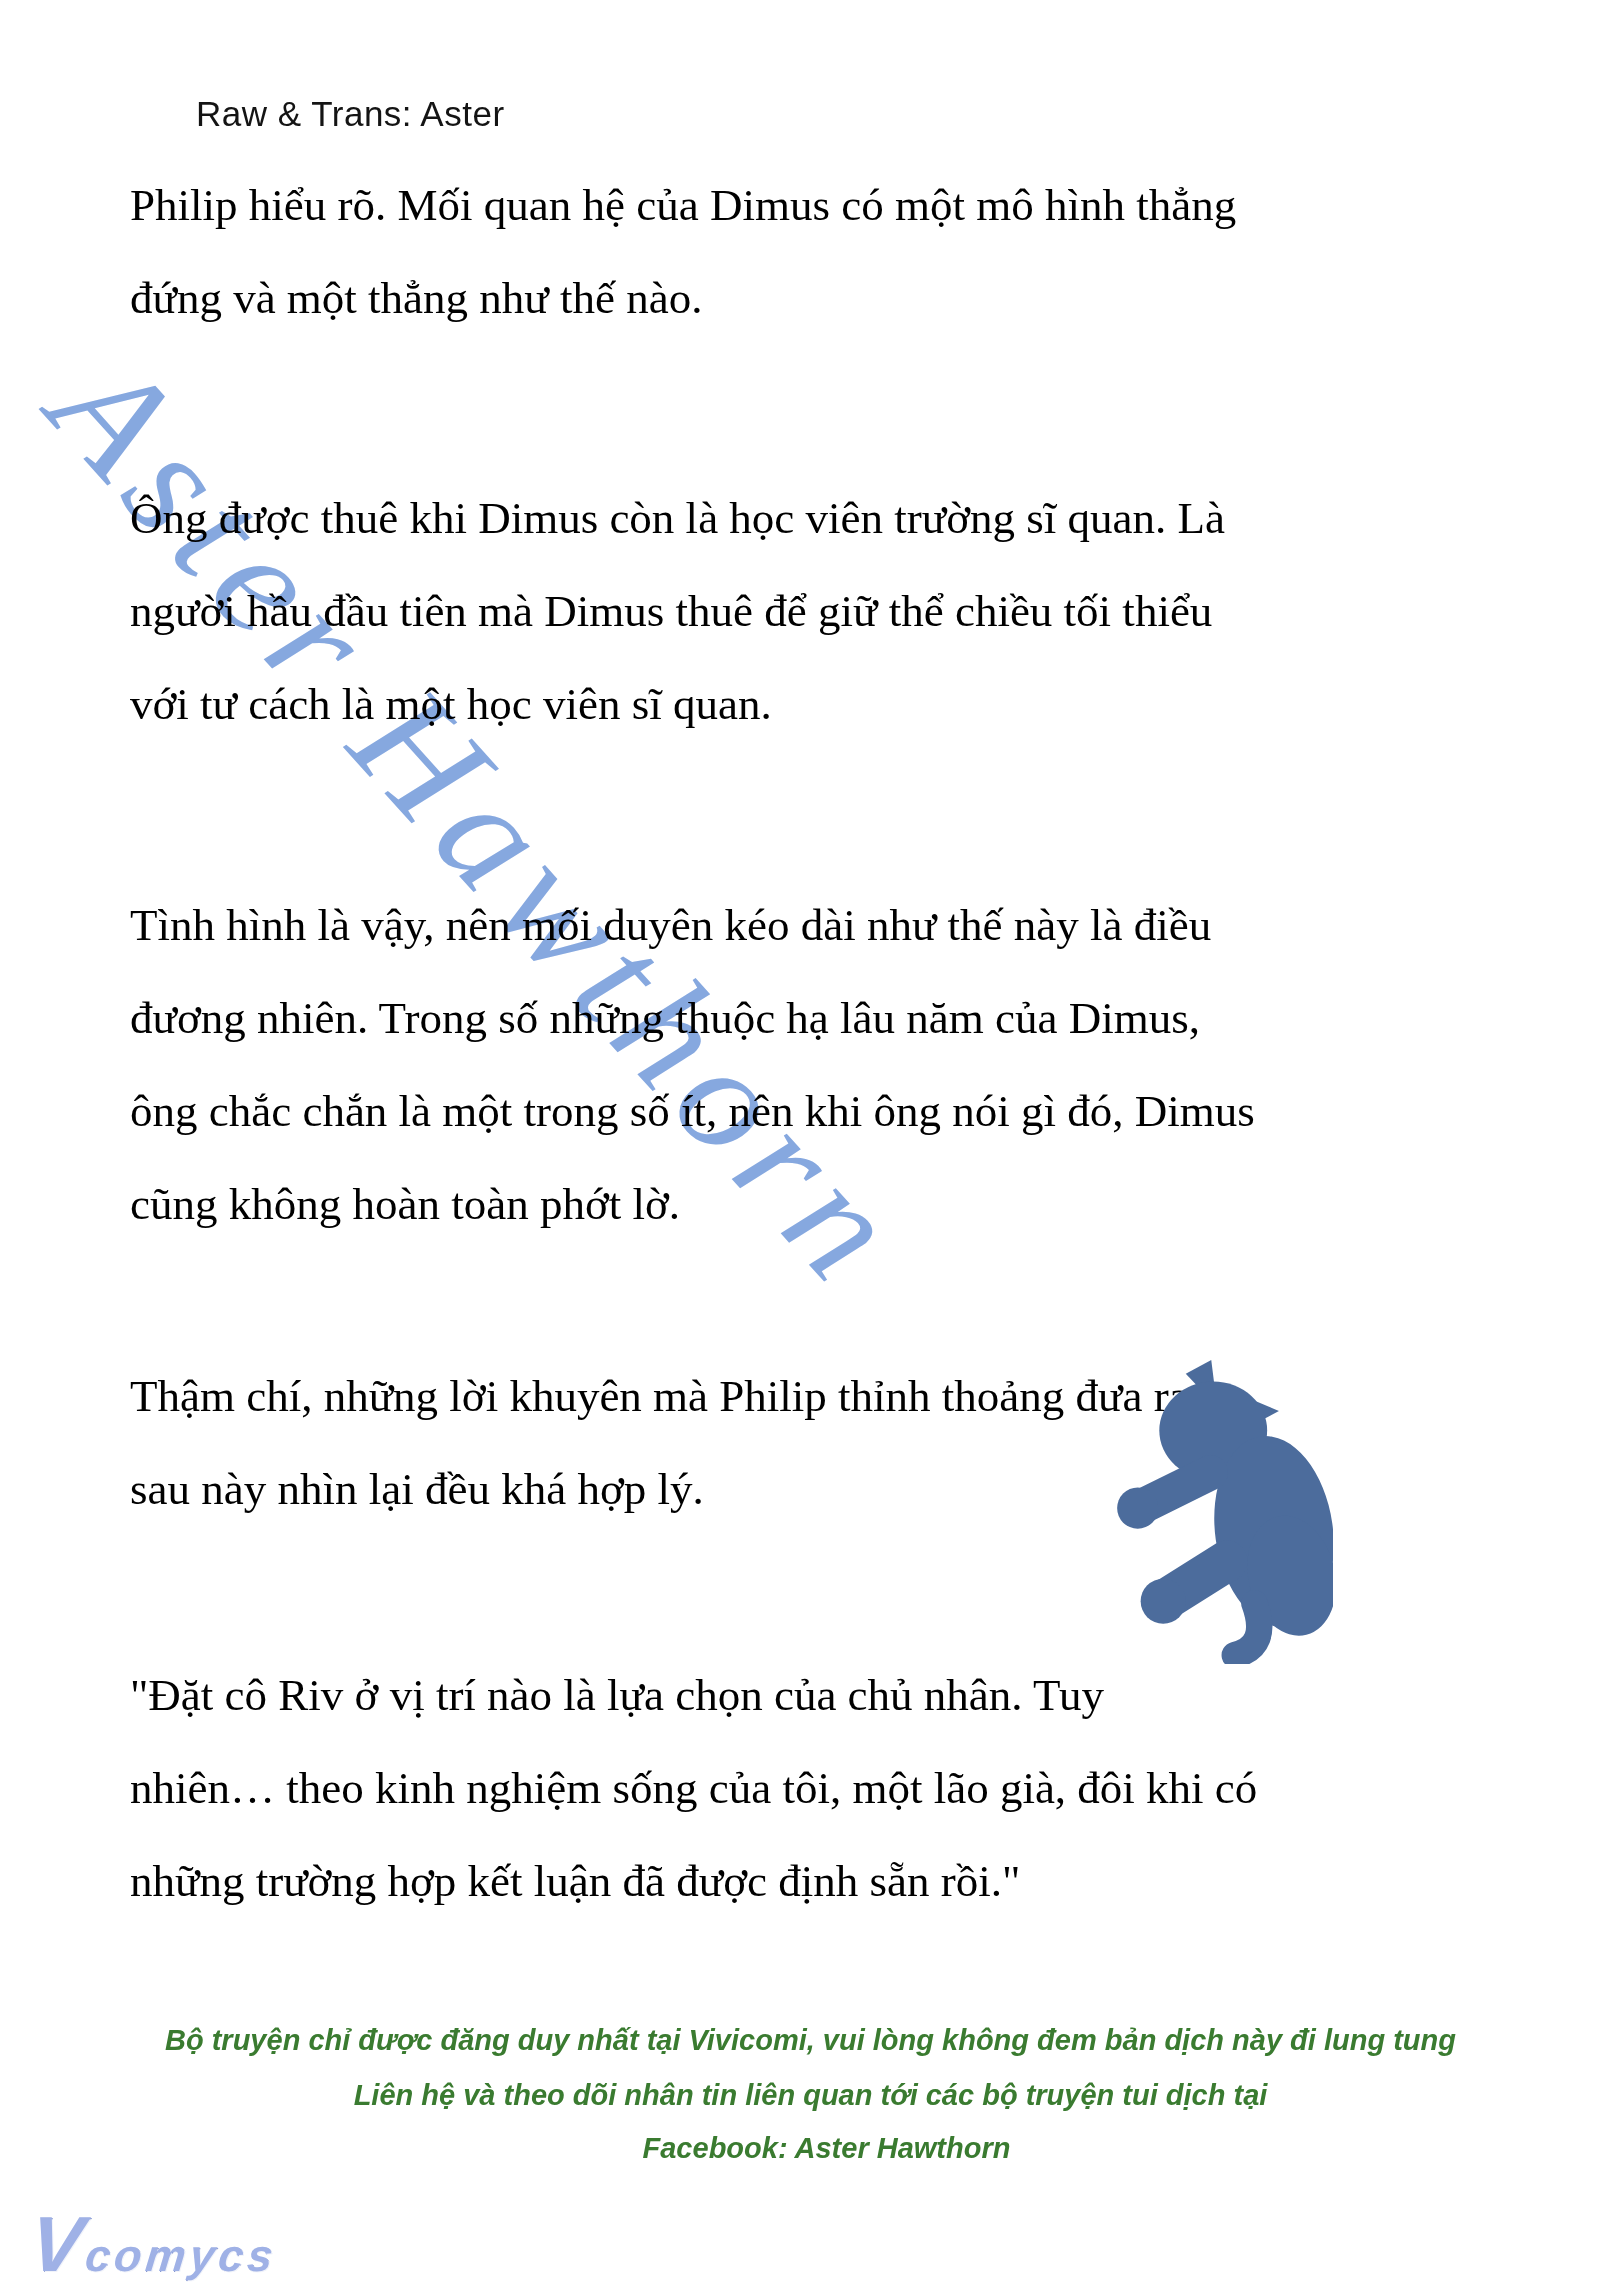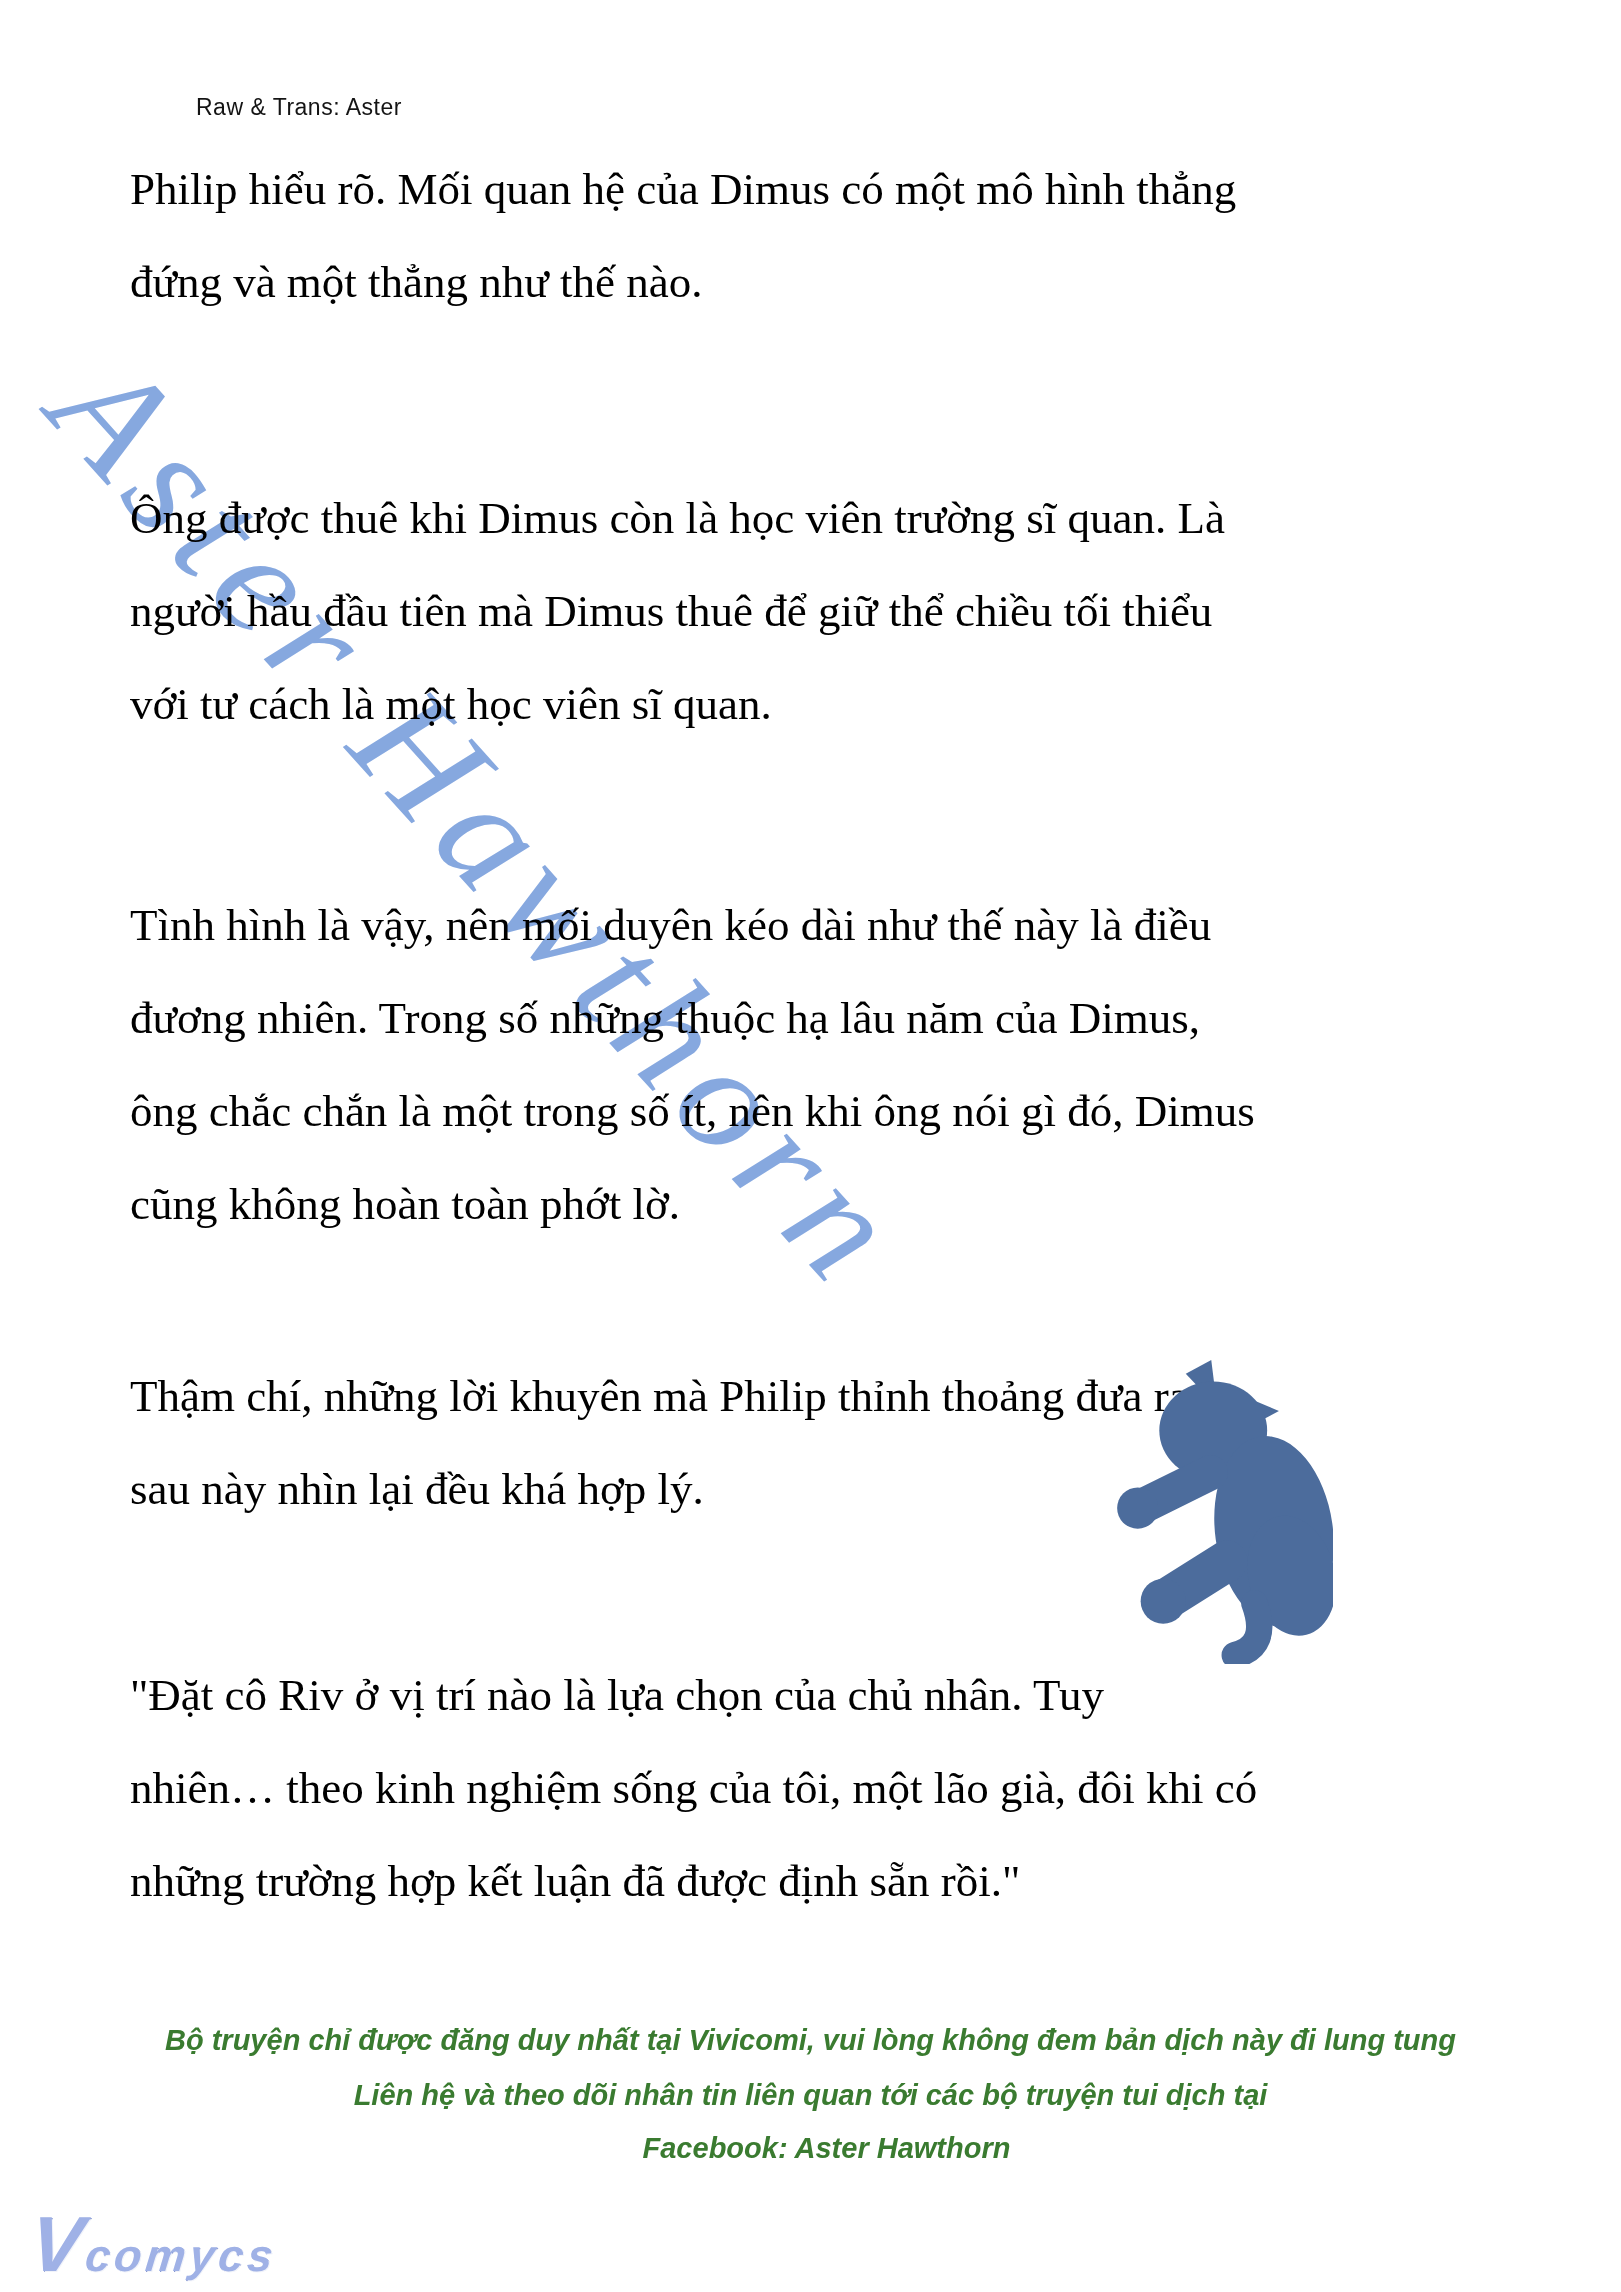--- a/index.html
+++ b/index.html
@@ -4,21 +4,21 @@
 <style>
   html,body { margin:0; padding:0; background:#ffffff; }
   .page {
     position:relative; width:1621px; height:2293px;
     background:#ffffff; overflow:hidden;
     font-family:"Liberation Serif","DejaVu Serif",serif;
   }
   .header {
     position:absolute; left:196px; top:94px;
     font-family:"Liberation Sans","DejaVu Sans",sans-serif;
-    font-size:23px; color:#141414; letter-spacing:0.5px;
+    font-size:35px; color:#141414; letter-spacing:0.5px;
   }
   .watermark {
     position:absolute; left:149px; top:321px;
     transform:rotate(48deg); transform-origin:0 0;
     font-style:italic; font-size:155px; letter-spacing:13.7px;
     color:var(--watermark,#7ca1dd); opacity:0.92;
     white-space:nowrap; z-index:1; pointer-events:none;
   }
   .content { position:absolute; left:130px; top:0; width:1240px; z-index:2; }
   .para { position:absolute; margin:0; width:100%; }
@@ -52,21 +52,21 @@
 <body>
 
 <div class="page">
 
   <div class="header">Raw &amp; Trans: Aster</div>
 
   <div class="watermark">Aster Hawthorn</div>
 
   <div class="content">
 
-    <p class="para" style="top:143px">
+    <p class="para" style="top:159px">
       <span class="line">Philip hiểu rõ. Mối quan hệ của Dimus có một mô hình thẳng</span>
       <span class="line">đứng và một thẳng như thế nào.</span>
     </p>
 
     <p class="para" style="top:472px">
       <span class="line">Ông được thuê khi Dimus còn là học viên trường sĩ quan. Là</span>
       <span class="line">người hầu đầu tiên mà Dimus thuê để giữ thể chiều tối thiểu</span>
       <span class="line">với tư cách là một học viên sĩ quan.</span>
     </p>
 

